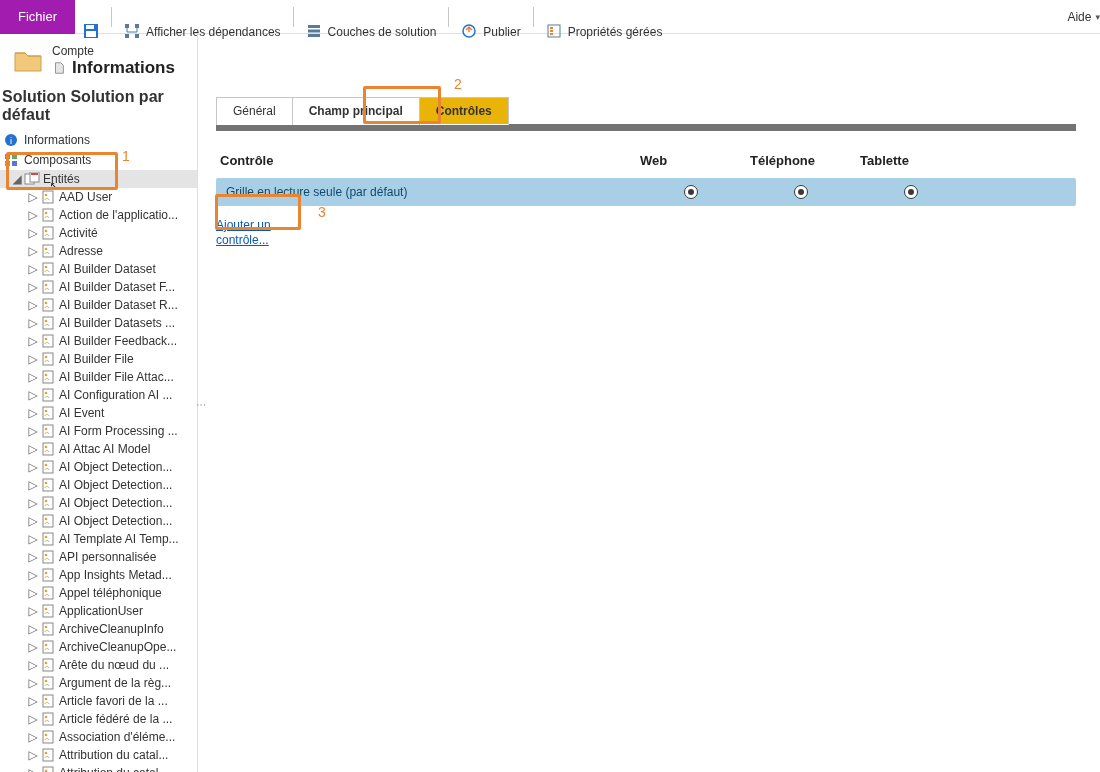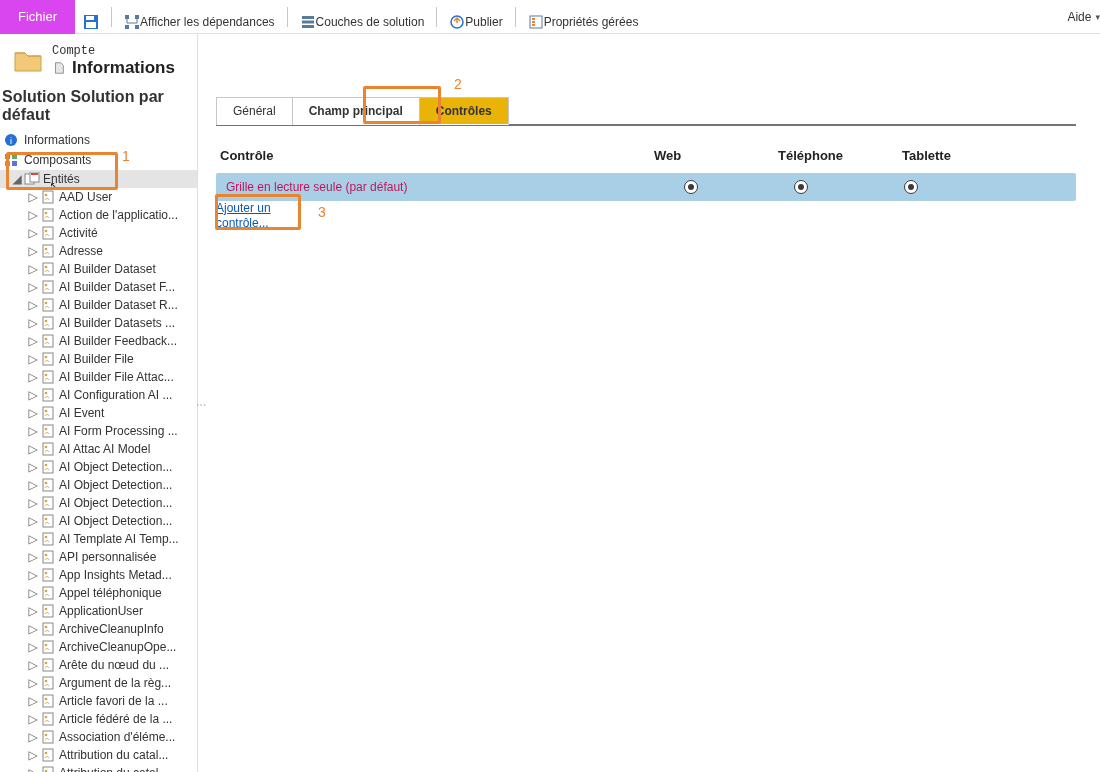--- a/index.html
+++ b/index.html
@@ -16,56 +16,57 @@
 
 
 .toolbar {
   display: flex;
   align-items: center;
   height: 34px;
   background: #fff;
   border-bottom: 1px solid #e0e0e0;
 }
 .file-button {
-  background: #d946ef;
+  background: #a21caf;
   color: #fff;
   padding: 0 18px;
   height: 34px;
   line-height: 34px;
   cursor: pointer;
   font-size: 13px;
 }
 .tb-sep {
   width: 1px;
   height: 20px;
   background: #c6c6c6;
   margin: 0 4px;
 }
 .tb-item {
   display: flex;
-  align-items: center;
+  align-items: flex-end;
   padding: 0 8px;
   height: 34px;
   cursor: pointer;
   color: #333;
+  gap: 6px;
   margin-top: 10px;
 }
 .tb-item .ic { width: 16px; height: 16px; }
 .tb-right { margin-left: auto; display: flex; align-items: center; padding-right: 0; }
 .help-btn { display:flex; align-items:center; gap:4px; cursor:pointer; color:#333; }
 
 
 .header {
   display: flex;
   align-items: center;
   padding: 10px 14px 6px 12px;
   gap: 8px;
 }
 .folder-ic { width: 32px; height: 32px; }
-.head-text .small { font-size: 12px; color: #333; font-family: Liberation Mono, monospace; }
+.head-text .small { font-size: 12px; color: #333; }
 .head-text .big { font-size: 17px; font-weight: 700; color: #222; display:flex; align-items:center; gap:6px;}
 
 
 .body-row { display:flex; position: absolute; top: 34px; bottom: 0; left:0; right:0; }
 .left {
   width: 198px;
   border-right: 1px solid #e0e0e0;
   overflow: hidden;
   display:flex;
   flex-direction: column;
@@ -117,21 +118,21 @@
 }
 
 
 .right {
   flex: 1;
   padding: 62px 24px 0 18px;
   position: relative;
 }
 .tabs {
   display: flex;
-  border-bottom: 2px solid #737373;
+  border-bottom: 7px solid #737373;
   margin-bottom: 16px;
 }
 .tab {
   padding: 6px 16px;
   border: 1px solid #c6c6c6;
   border-bottom: none;
   background: #fff;
   cursor: pointer;
   position: relative;
   top: 1px;
@@ -140,46 +141,47 @@
 }
 .tab + .tab { border-left: none; font-weight: bold;}
 .tab.active {
   background: #eab308;
   border-bottom: 1px solid #fff;
 }
 
 .grid-header {
   display: grid;
   grid-template-columns: 420px 110px 110px 110px;
-  gap: 14px;
+  gap: 0;
   font-weight: 700;
   font-size: 13px;
   padding: 6px 0 10px 4px;
   color: #222;
 }
 .grid-row {
   display: grid;
   grid-template-columns: 420px 110px 110px 110px;
   background: #a9cfe6;
   align-items: center;
   height: 28px;
   border-radius: 2px;
 }
-.grid-row .cell { padding-left: 10px; font-size: 12px; color: #be185d;}
+.grid-row .cell { padding-left: 10px; font-size: 12px; color: #0c4a6e;}
 .grid-row .rcell { display:flex; justify-content:center; }
 .radio {
   width: 14px; height:14px; border-radius:50%;
   border:1px solid #3a3a3a; background:#fff; position:relative;
 }
 .radio::after {
   content:""; position:absolute; top:3px; left:3px; width:6px; height:6px;
   background:#3a3a3a; border-radius:50%;
 }
 
 .add-ctrl {
+  margin-top: 12px;
   color: #0b59b5;
   text-decoration: underline;
   cursor: pointer;
   font-size: 12px;
   line-height: 1.25;
   width: 70px;
 }
 
 .drag-dots {
   position:absolute; left:196px; top:400px; font-size:10px; color:#888;

